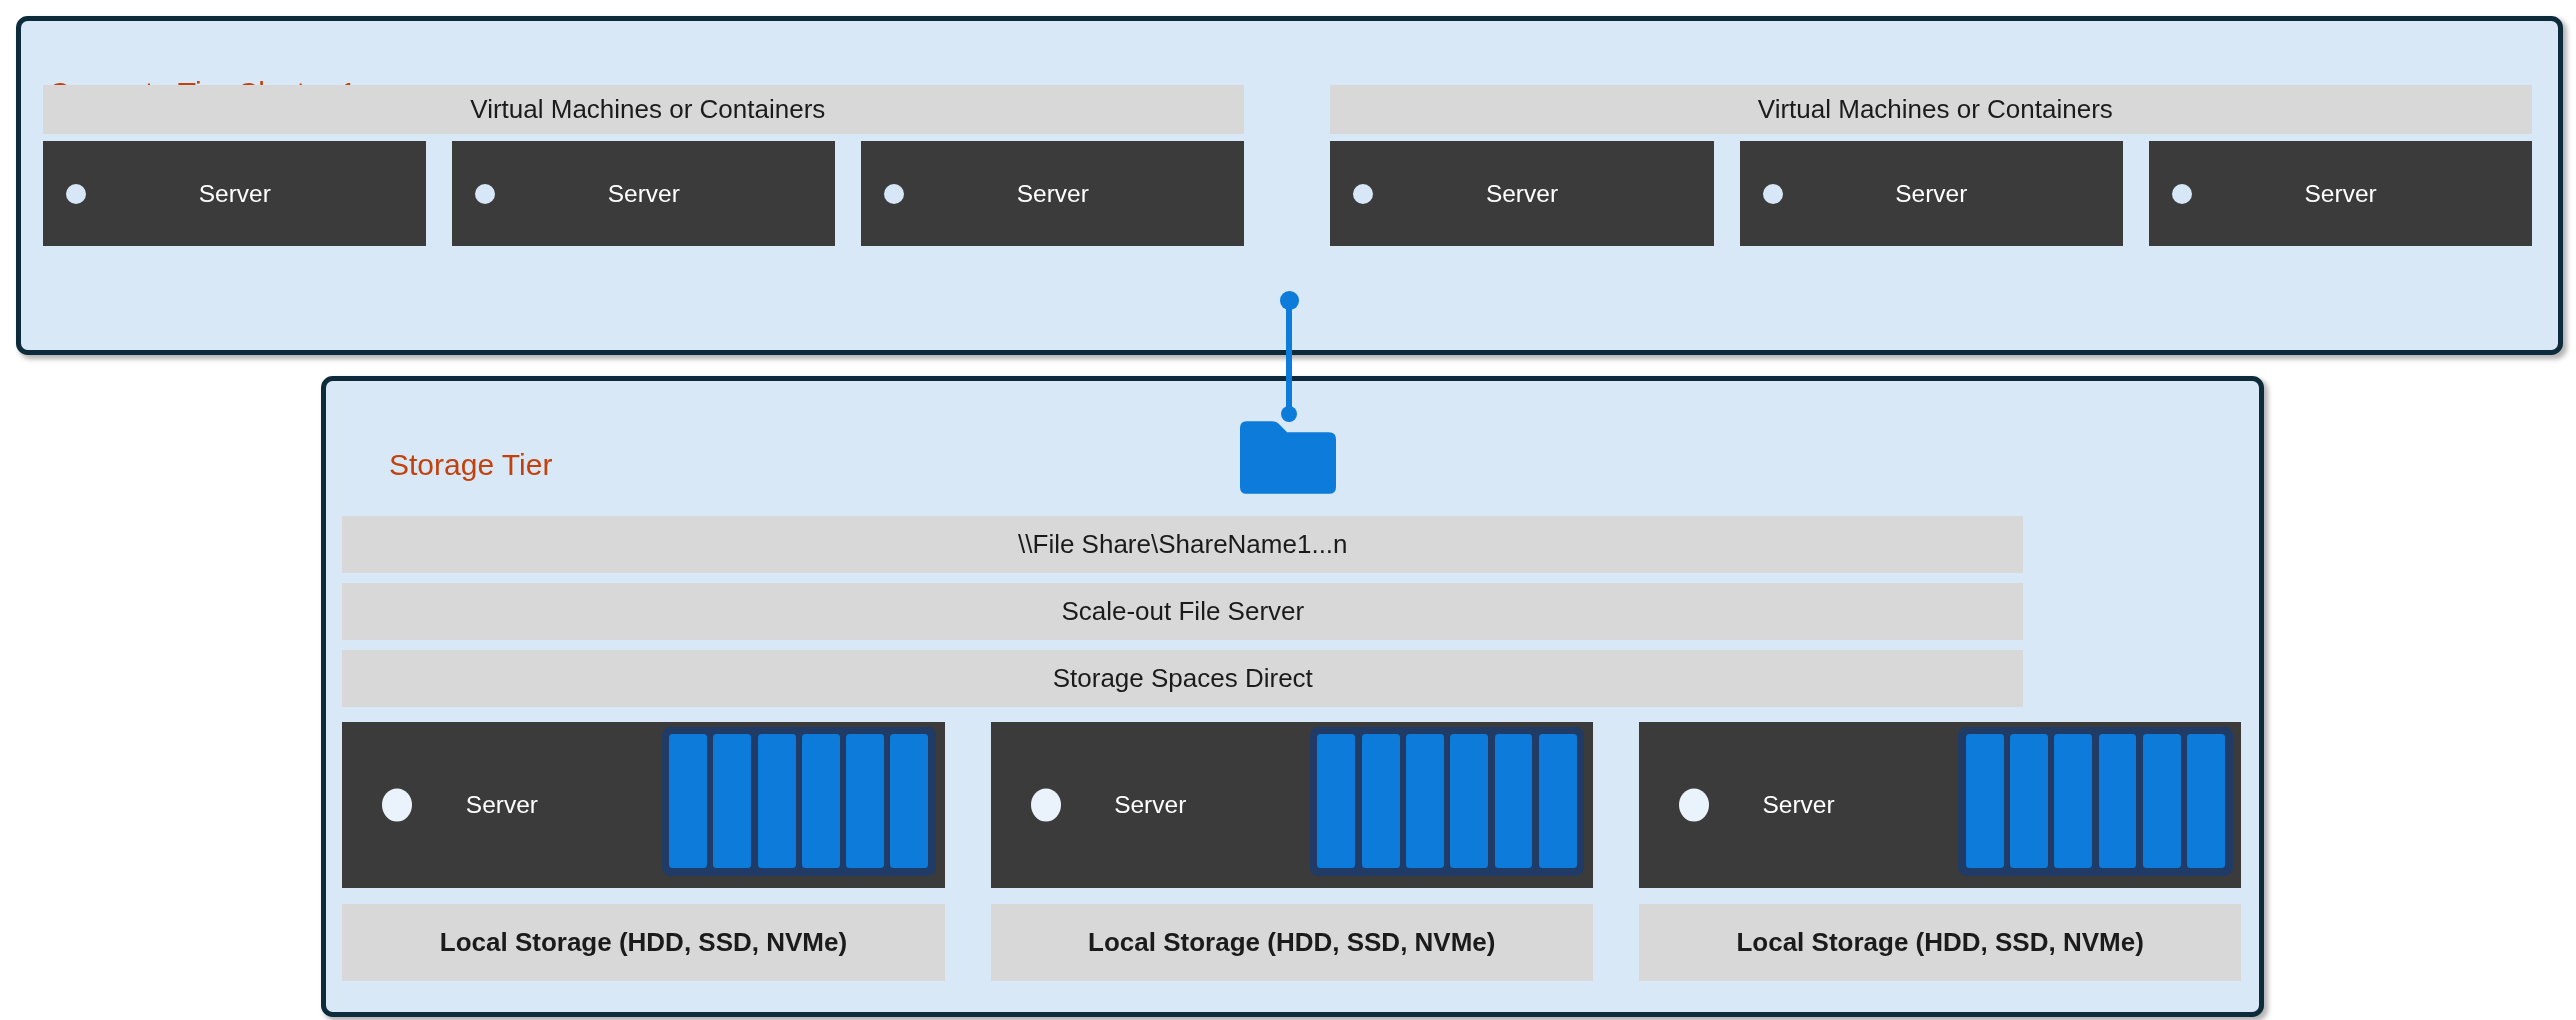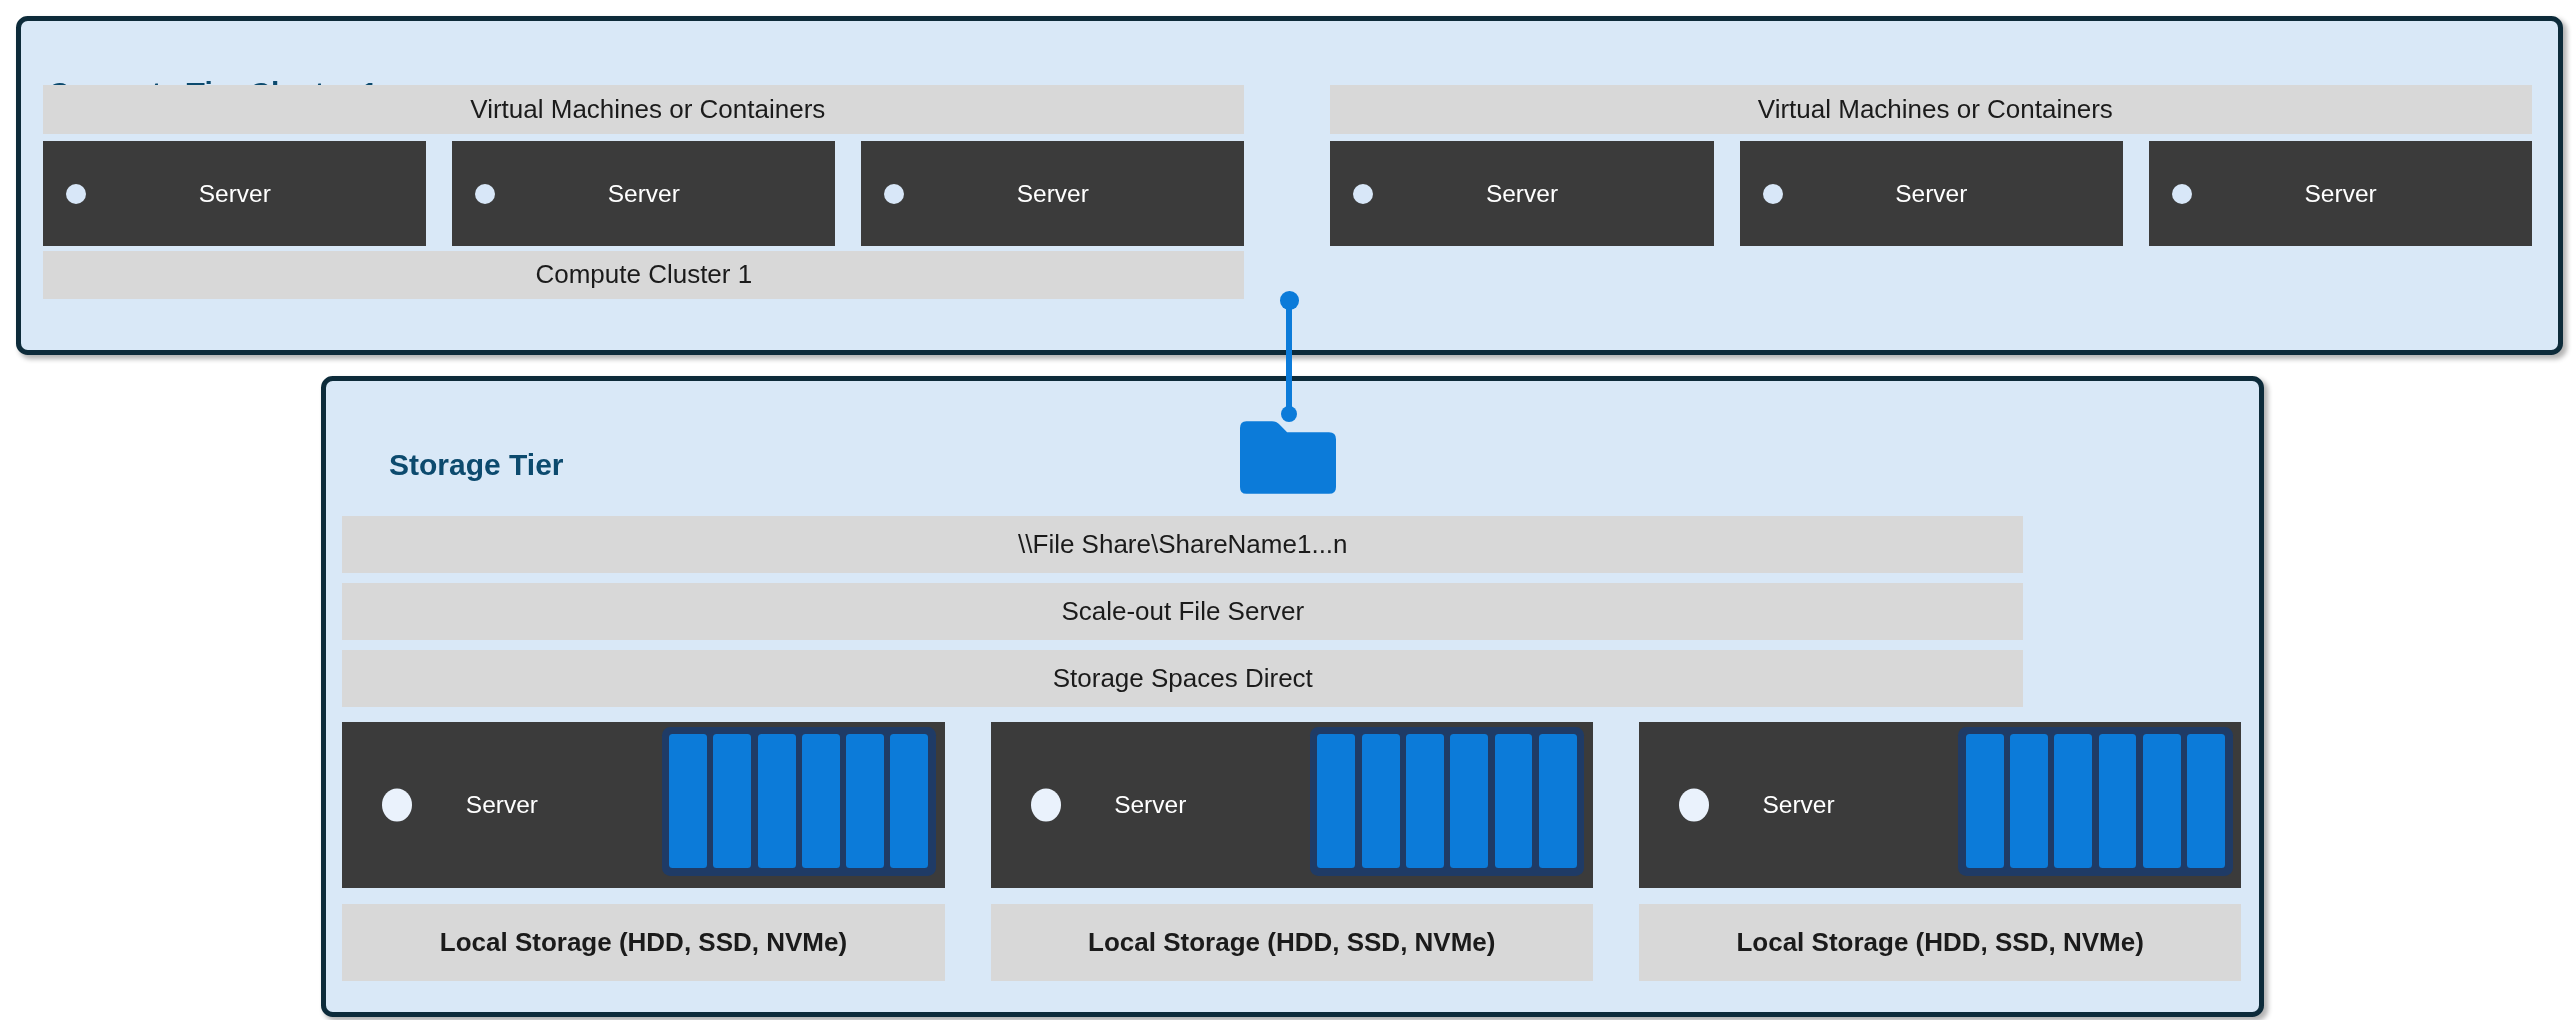--- a/index.html
+++ b/index.html
@@ -25,22 +25,22 @@
     border-radius: 11.7px;
     box-sizing: border-box;
     box-shadow: 3.5px 3.5px 5.8px rgba(0,0,0,0.30);
   }
   #compute-box { left: 16.3px; top: 16.3px; width: 2547px; height: 339px; }
   #storage-box { left: 321px; top: 376px; width: 1943px; height: 641px; }
 
   .tier-title {
     position: absolute;
     font-size: 30px;
-    font-weight: 700;
-    color: #0c4a6e;
+    font-weight: 400;
+    color: #c2410c;
     white-space: nowrap;
   }
   #compute-title { left: 27px; top: 35px; }
   #storage-title { left: 63px; top: 47px; }
 
   
   .gray-bar {
     background: #d8d8d8;
     display: flex;
     align-items: center;
@@ -162,23 +162,20 @@
         </div>
         <div class="server-box">
           <span class="indicator-dot"></span>
           <span>Server</span>
         </div>
         <div class="server-box">
           <span class="indicator-dot"></span>
           <span>Server</span>
         </div>
       </div>
-      <div class="gray-bar cluster-bar">
-        <span>Compute Cluster 1</span>
-      </div>
     </div>
 
     <div class="cluster" id="cluster-n">
       <div class="gray-bar vm-bar">
         <span>Virtual Machines or Containers</span>
       </div>
       <div class="server-row">
         <div class="server-box">
           <span class="indicator-dot"></span>
           <span>Server</span>

